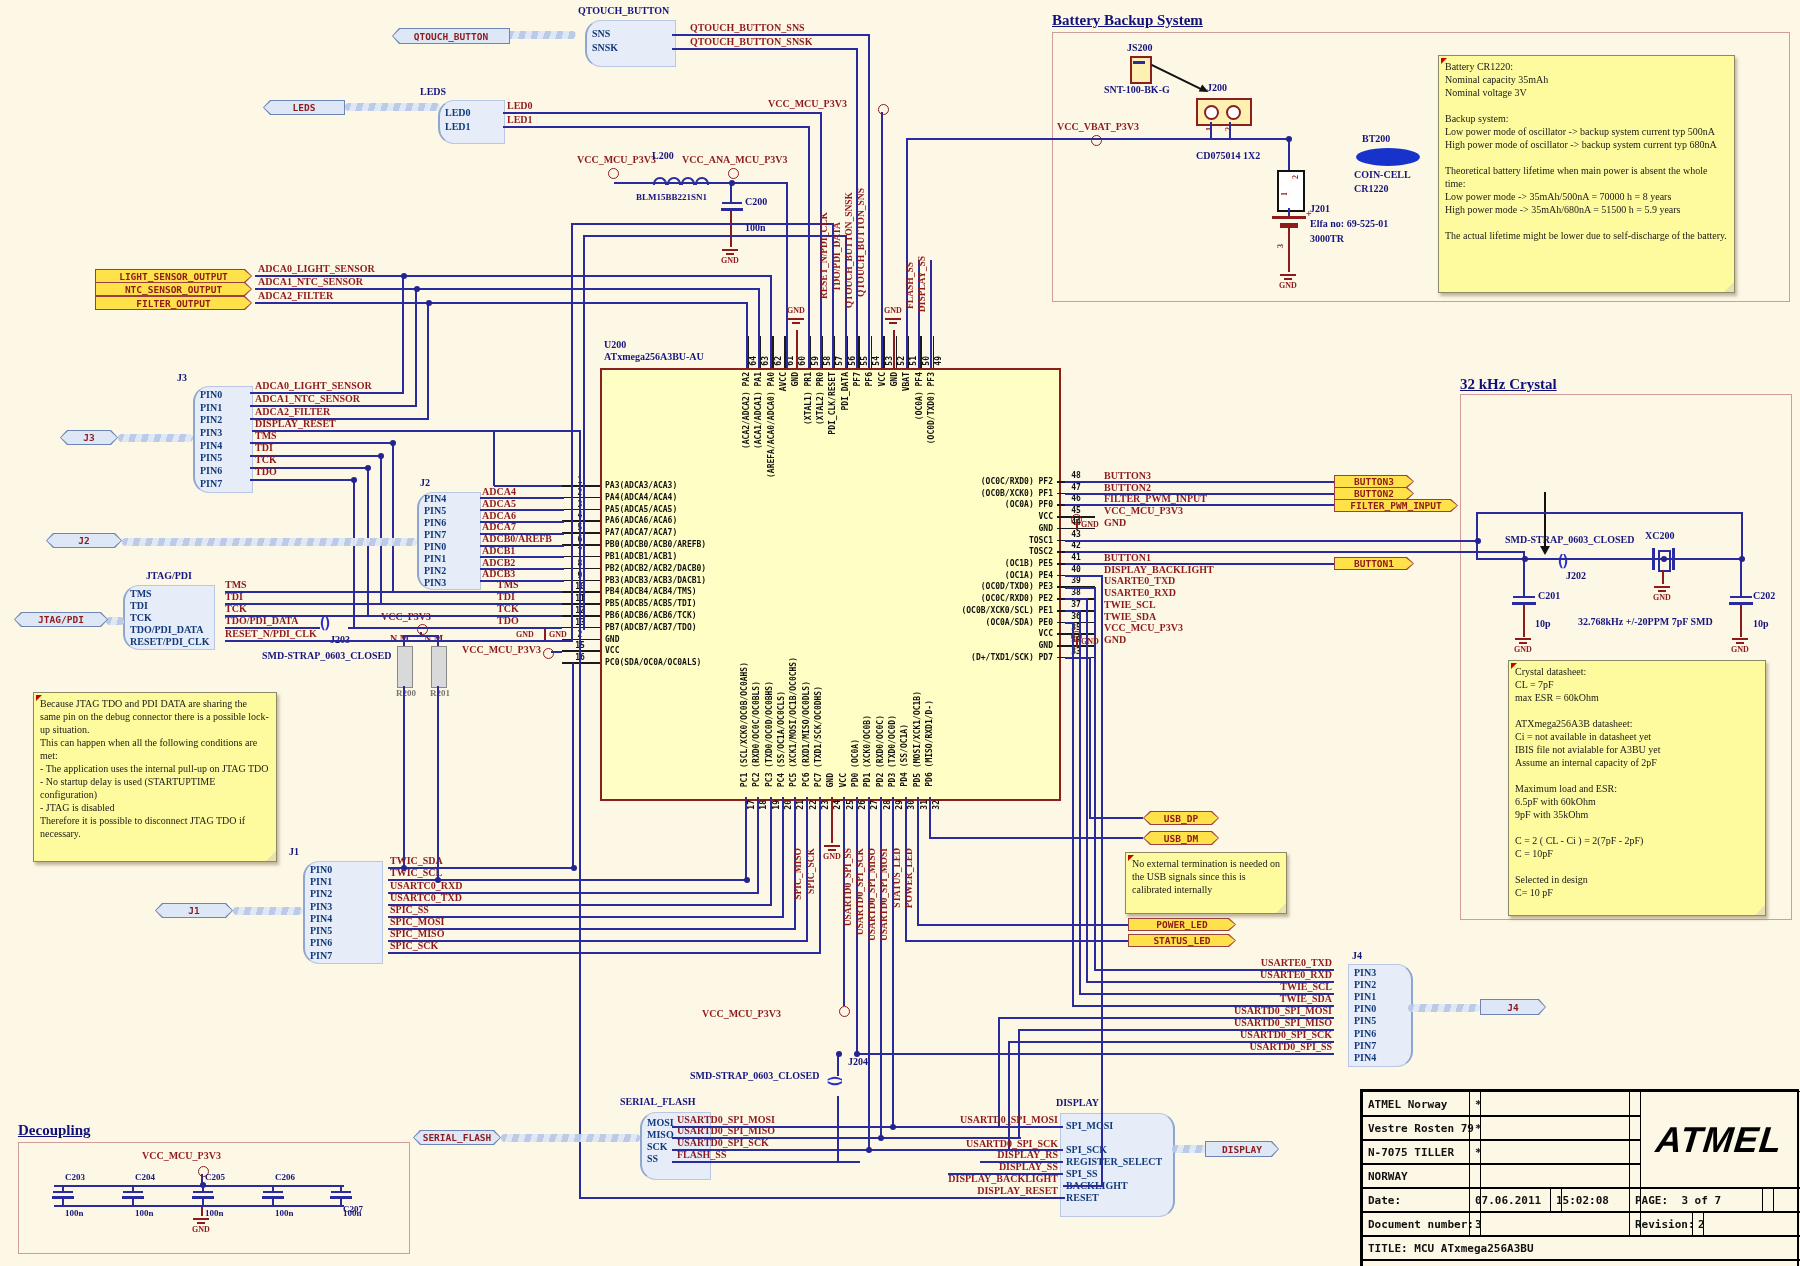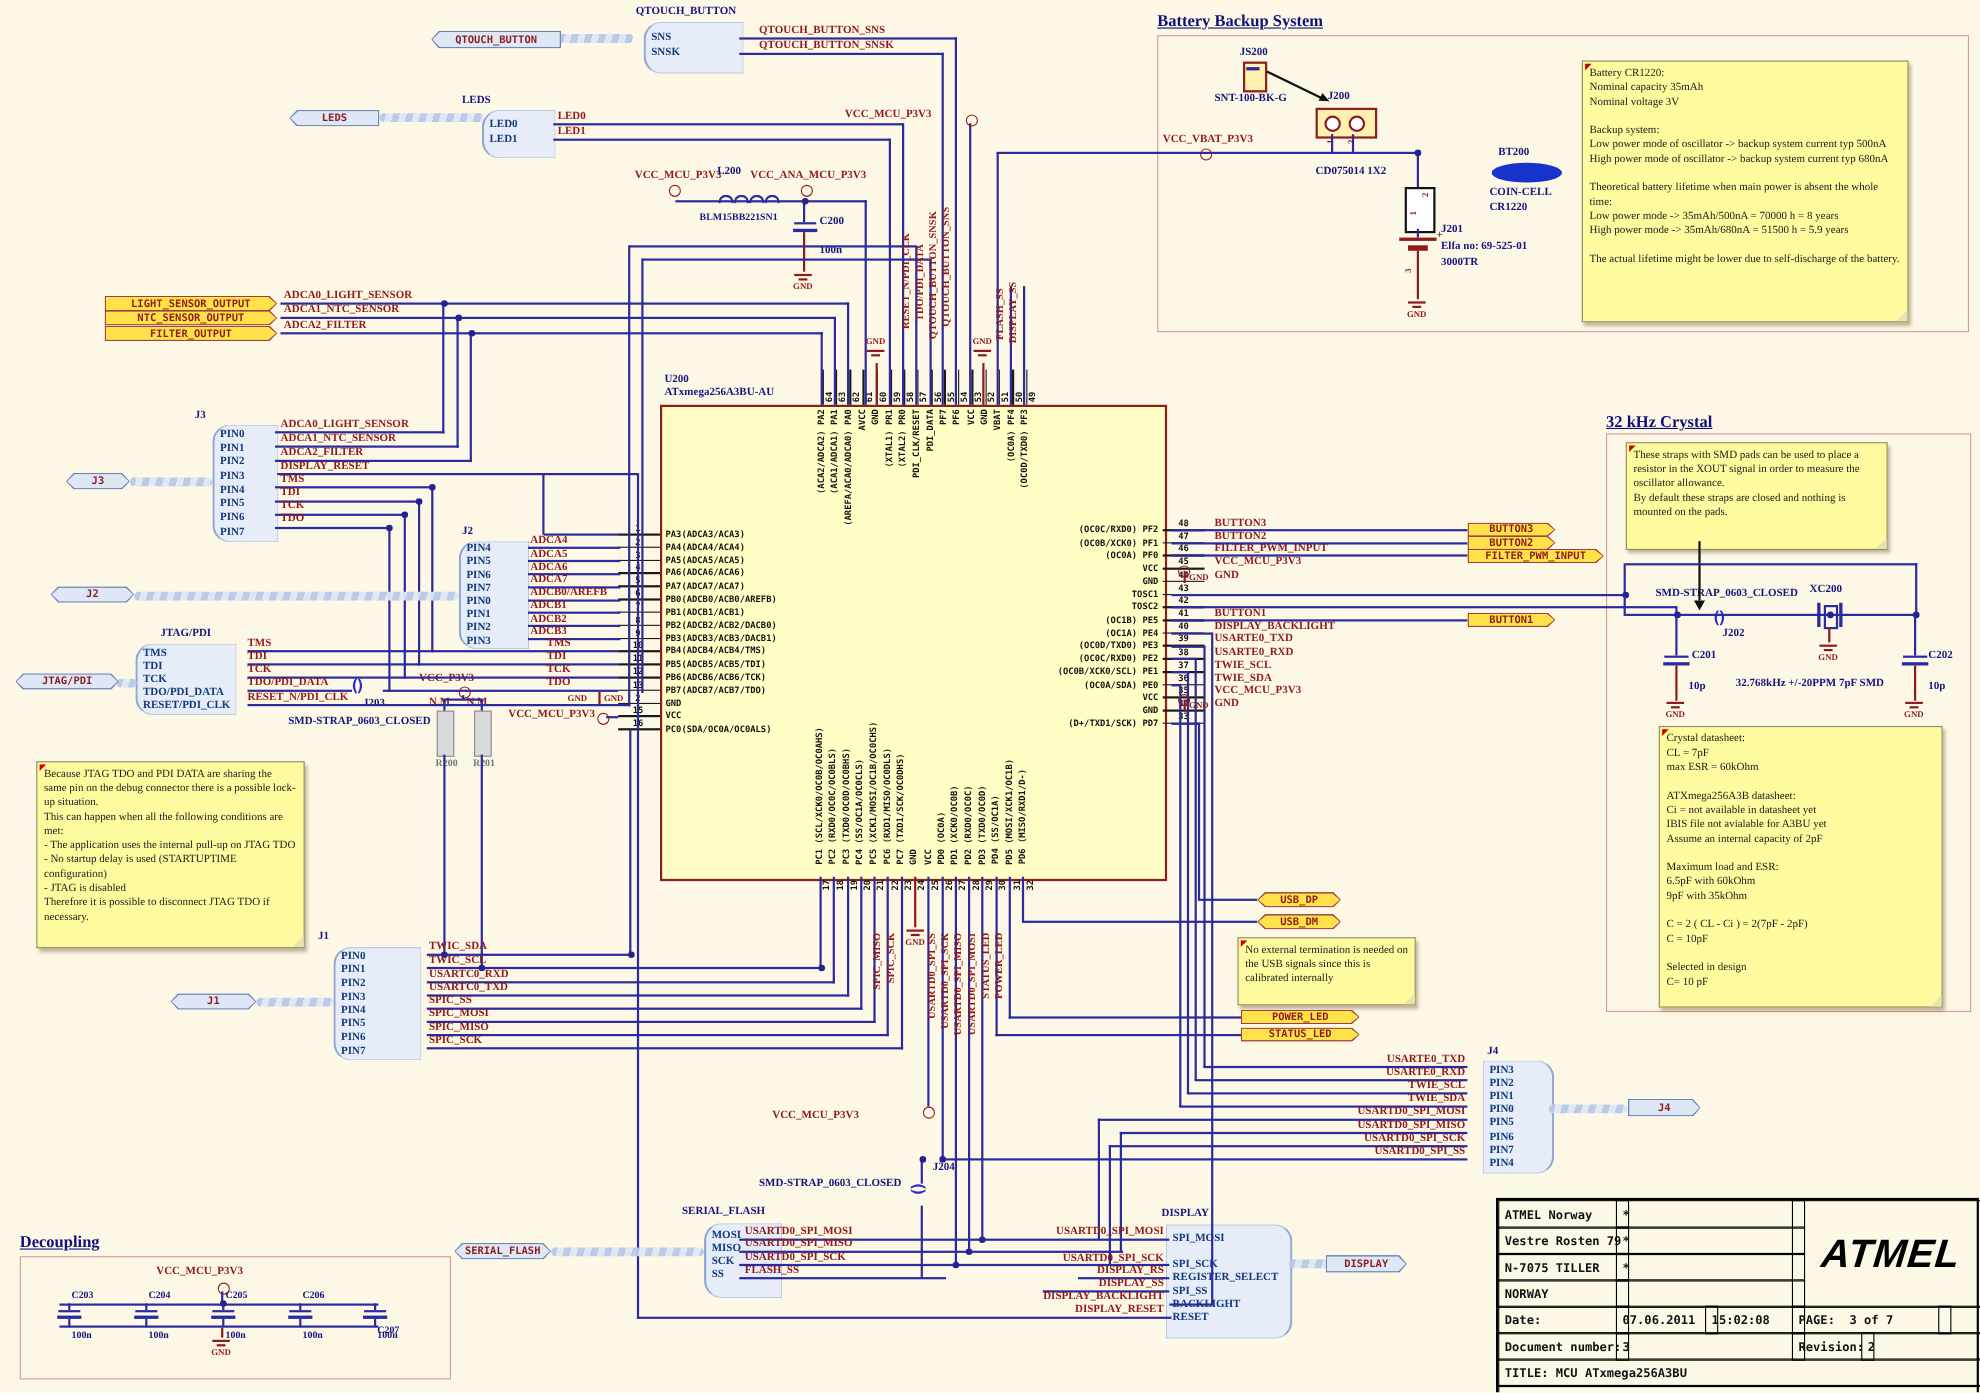--- a/index.html
+++ b/index.html
@@ -65,22 +65,20 @@
   <div class="section" style="left:18px;top:1142px;width:390px;height:110px"></div>
   <span class="sec-title" style="left:18px;top:1122px">Decoupling</span>
 
   <div class="note" style="left:1125px;top:852px;width:148px;height:52px">No external termination is needed on the USB signals since this is calibrated internally</div>
   <div class="note" style="left:33px;top:692px;width:230px;height:160px">Because JTAG TDO and PDI DATA are sharing the same pin on the debug connector there is a possible lock-up situation.
 This can happen when all the following conditions are met:
 - The application uses the internal pull-up on JTAG TDO
 - No startup delay is used (STARTUPTIME configuration)
 - JTAG is disabled
 Therefore it is possible to disconnect JTAG TDO if necessary.</div>
-  <div class="note" style="left:1478px;top:402px;width:224px;height:88px">These straps with SMD pads can be used to place a resistor in the XOUT signal in order to measure the oscillator allowance.
-By default these straps are closed and nothing is mounted on the pads.</div>
   <div class="note" style="left:1508px;top:660px;width:244px;height:246px">Crystal datasheet:
 CL = 7pF
 max ESR = 60kOhm
 
 ATXmega256A3B datasheet:
 Ci = not available in datasheet yet
 IBIS file not avialable for A3BU yet
 Assume an internal capacity of 2pF
 
 Maximum load and ESR:

